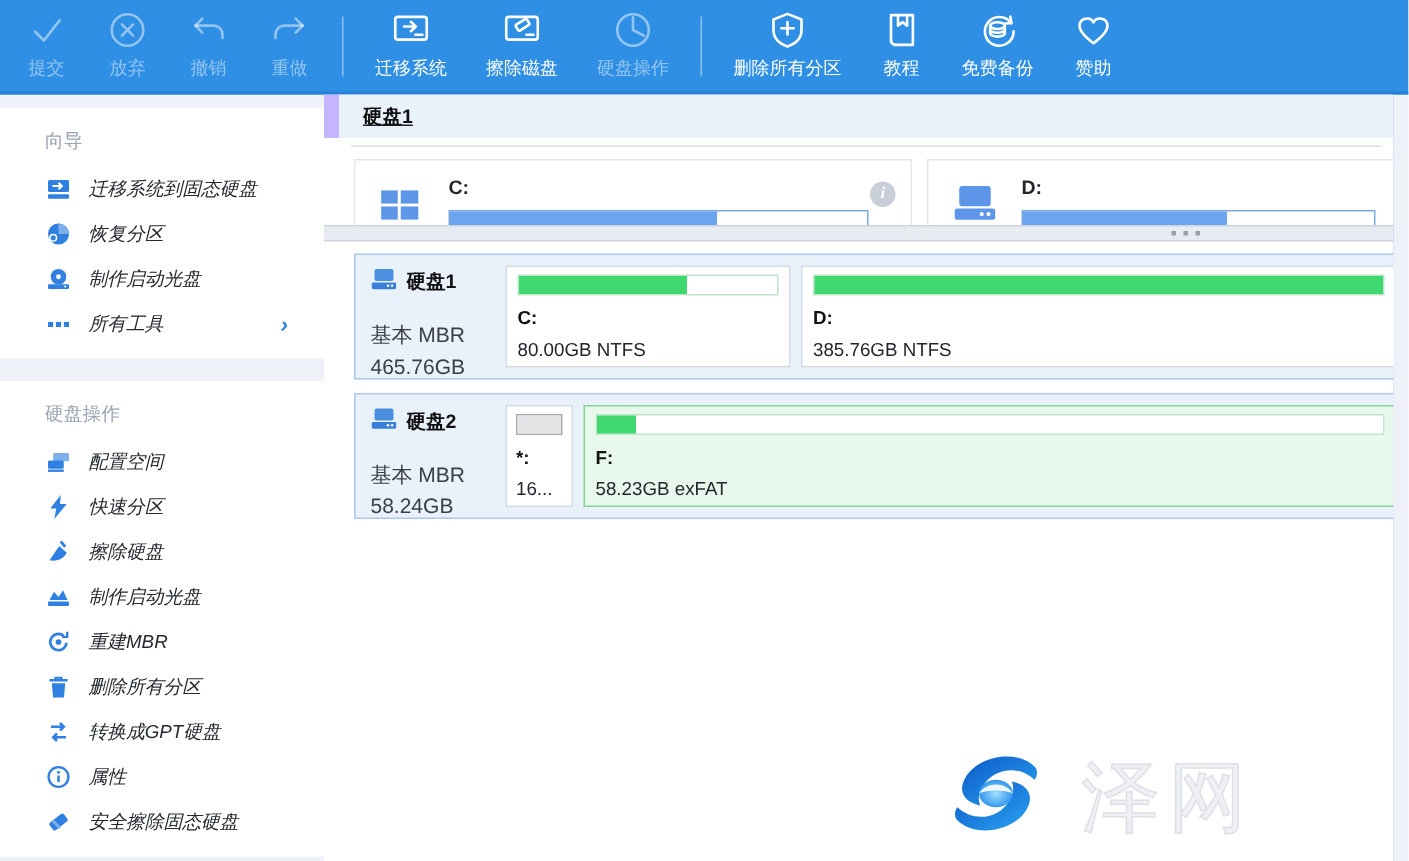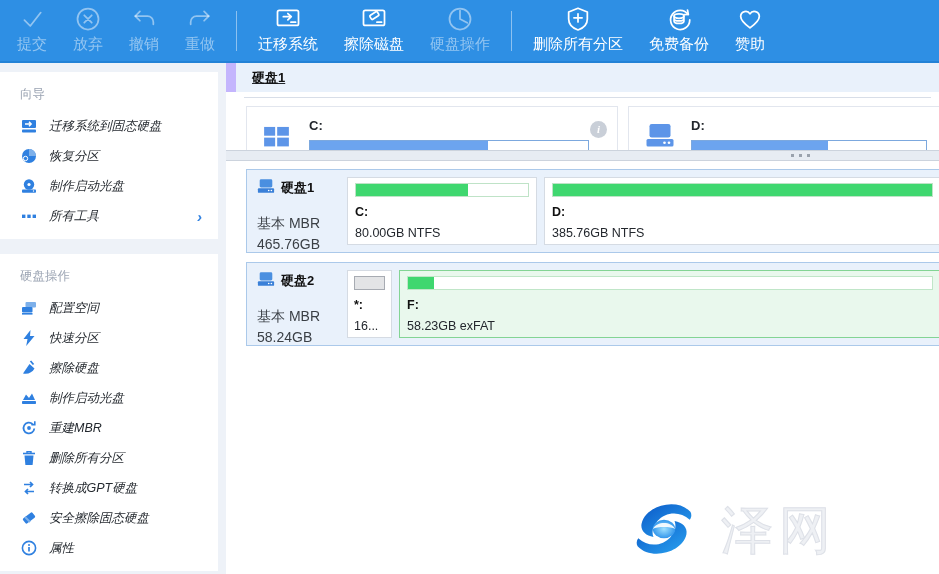--- a/index.html
+++ b/index.html
@@ -3,38 +3,38 @@
 <meta charset="utf-8">
 <style>
   * { margin:0; padding:0; box-sizing:border-box; }
   html,body { width:939px; height:574px; overflow:hidden; }
   body { font-family:"Liberation Sans","DejaVu Sans",sans-serif; background:#eef2f8; position:relative; color:#23272d; }
 
   
   .toolbar { position:absolute; left:0; top:0; width:939px; height:63px; background:#2e8fe4; border-bottom:2px solid #2382d6; display:flex; align-items:center; padding:0 4px; }
   .tb-btn { display:flex; flex-direction:column; align-items:center; justify-content:flex-end; height:60px; padding:4px 13px 7px; color:#ffffff; cursor:pointer; }
   .tb-btn .tb-icon { height:32px; display:flex; align-items:center; justify-content:center; }
-  .tb-btn .tb-label { font-size:15px; margin-top:2px; white-space:nowrap; }
+  .tb-btn .tb-label { font-size:12px; margin-top:2px; white-space:nowrap; }
   .tb-btn.disabled { color:rgba(255,255,255,0.48); }
   .tb-sep { width:1px; height:40px; background:rgba(255,255,255,0.45); margin:0 8px; }
   .tb-icon svg { stroke:currentColor; fill:none; stroke-width:1.5; stroke-linecap:round; stroke-linejoin:round; }
 
   
   .sidebar { position:absolute; left:0; top:65px; width:218px; }
-  .side-panel { background:#ffffff; padding:6px 6px 8px; }
+  .side-panel { background:#ffffff; padding:6px 16px 8px; }
   .side-panel.p1 { margin-top:7px; }
   .side-panel.p2 { margin-top:15px; }
   .side-title { font-size:12.5px; color:#9aa3b2; padding:8px 14px 8px; }
   .side-item { height:30px; display:flex; align-items:center; padding:0 10px 0 14px; font-size:12.5px; color:#24292f; cursor:pointer;font-style:italic; }
   .side-item .s-icon { width:17px; height:17px; margin-right:12px; display:inline-flex; align-items:center; justify-content:center; flex:none; }
   .side-item .chev { margin-left:auto; color:#2f80e0; font-size:15px; line-height:1; font-weight:bold; }
   .s-icon svg { width:16px; height:16px; }
 
   
-  .main { position:absolute; left:226px; top:63px; width:713px; height:511px; background:#c4b5fd; overflow:hidden;text-decoration:underline; }
+  .main { position:absolute; left:216px; top:63px; width:713px; height:511px; background:#c4b5fd; overflow:hidden;text-decoration:underline; }
   .tabstrip { height:29px; background:#e9f1fb; margin-left:10px; display:flex; align-items:center; }
   .tab-label { font-size:13px; font-weight:bold; color:#111; padding-left:16px; }
 
   .overview { position:absolute; left:0; top:29px; width:713px; height:58px; background:#fff; overflow:hidden; }
   .ov-line { position:absolute; left:18px; right:8px; top:5px; border-top:1px solid #d8dee8; }
   .ov-card { position:absolute; top:14px; height:64px; background:#fff; border:1px solid #e2e6ee; display:flex; padding:9px 10px 0 16px; }
   .ov-card.c1 { left:20px; width:372px; }
   .ov-card.c2 { left:402px; width:311px; border-right:none; }
   .ov-ic { width:30px; margin-top:7px; flex:none; }
   .ov-body { margin-left:16px; }
@@ -155,20 +155,30 @@
   <div class="tb-btn">
     <span class="tb-icon">
       <svg width="28" height="28" viewBox="0 0 24 24">
           <path d="M12 2.8 l8 3.2 V12 c0 5 -3.6 7.9 -8 9.4 C7.6 19.9 4 17 4 12 V6 Z"></path>
           <path d="M12 7.5 v7 M8.5 11 h7"></path>
         </svg>
       </span>
     <span class="tb-label">删除所有分区</span>
   </div>
 
+  <div class="tb-btn">
+    <span class="tb-icon">
+      <svg width="28" height="28" viewBox="0 0 24 24">
+          <path d="M6 3.5 h12.5 v17 H8.5 a2.7 2.7 0 0 1 -2.5 -2.7 Z"></path>
+          <path d="M6 17.8 a2.7 2.7 0 0 0 2.5 2.7"></path>
+          <path d="M10 3.5 v6 l2.6 -2 2.6 2 v-6"></path>
+        </svg>
+      </span>
+    <span class="tb-label">教程</span>
+  </div>
 
   <div class="tb-btn">
     <span class="tb-icon">
       <svg width="30" height="28" viewBox="0 0 24 24">
           <ellipse cx="12" cy="9.5" rx="4.2" ry="1.9"></ellipse>
           <path d="M7.8 9.5 v4.4 c0 1 1.9 1.9 4.2 1.9 s4.2 -.9 4.2 -1.9 V9.5 M7.8 11.7 c0 1 1.9 1.9 4.2 1.9 s4.2 -.9 4.2 -1.9"></path>
           <path d="M19.8 8.2 a8.2 8.2 0 1 0 1.4 4.6"></path>
           <path d="M19.3 4.4 l.7 3.6 -3.5 .3"></path>
         </svg>
       </span>
@@ -307,36 +317,36 @@
         <svg viewBox="0 0 16 16">
             <path d="M3 4.5 h8 M9 2 L11.5 4.5 L9 7 M13 11.5 H5 M7 9 L4.5 11.5 L7 14" stroke="#2f80e0" stroke-width="1.7" fill="none"></path>
           </svg>
         </span>
       <span>转换成GPT硬盘</span>
     </div>
 
     <div class="side-item">
       <span class="s-icon">
         <svg viewBox="0 0 16 16">
-            <rect x="2" y="4.8" width="12" height="6.4" rx="1.4" transform="rotate(-38 8 8)" fill="#2f80e0"></rect>
-            <path d="M4 7 l5 5" stroke="#7db0ea" stroke-width="2"></path>
-          </svg>
-        </span>
-      <span>安全擦除固态硬盘</span>
-    </div>
-
-    <div class="side-item">
-      <span class="s-icon">
-        <svg viewBox="0 0 16 16">
             <circle cx="8" cy="8" r="6.6" stroke="#2f80e0" stroke-width="1.6" fill="none"></circle>
             <circle cx="8" cy="4.9" r="1" fill="#2f80e0"></circle>
             <path d="M8 7 v4.4" stroke="#2f80e0" stroke-width="1.7"></path>
           </svg>
         </span>
       <span>属性</span>
+    </div>
+
+    <div class="side-item">
+      <span class="s-icon">
+        <svg viewBox="0 0 16 16">
+            <rect x="2" y="4.8" width="12" height="6.4" rx="1.4" transform="rotate(-38 8 8)" fill="#2f80e0"></rect>
+            <path d="M4 7 l5 5" stroke="#7db0ea" stroke-width="2"></path>
+          </svg>
+        </span>
+      <span>安全擦除固态硬盘</span>
     </div>
   </div>
 </div>
 
 <div class="main">
 
   <div class="tabstrip">
     <span class="tab-label">硬盘1</span>
   </div>
 

